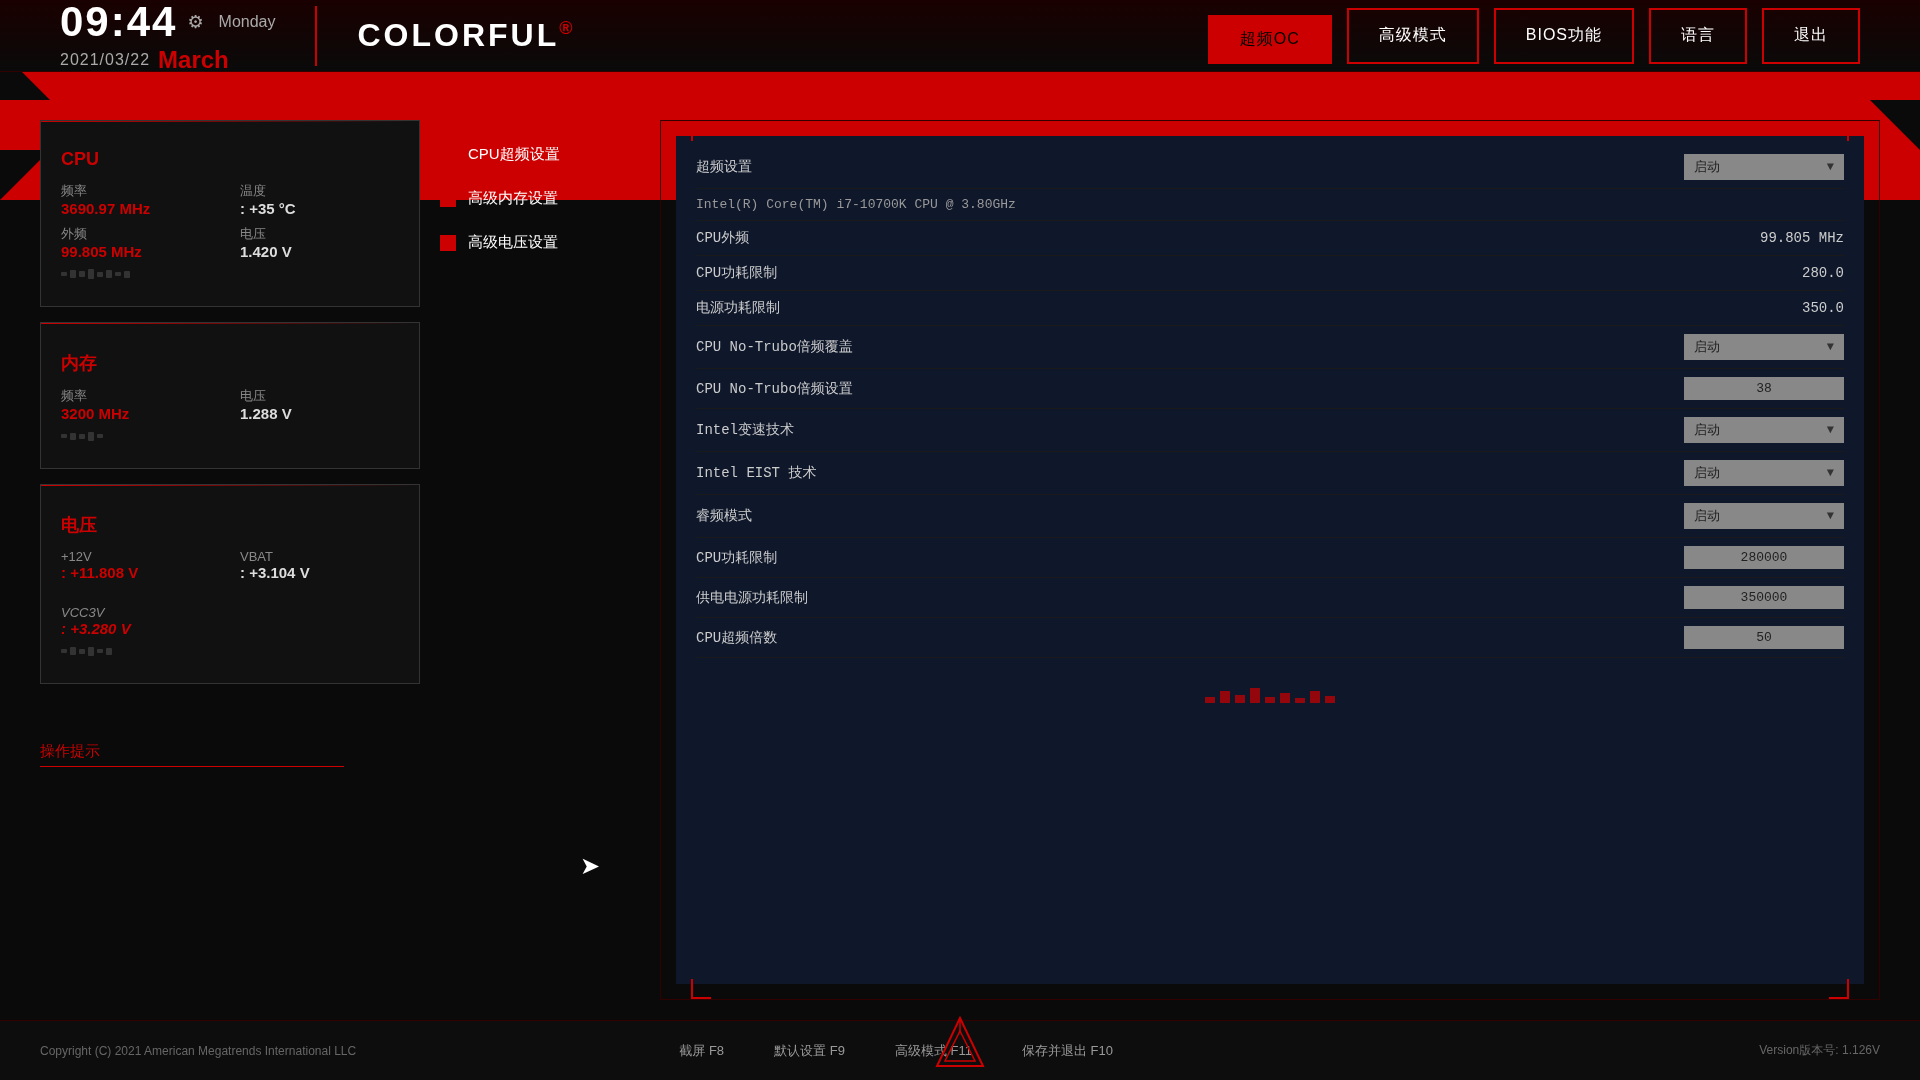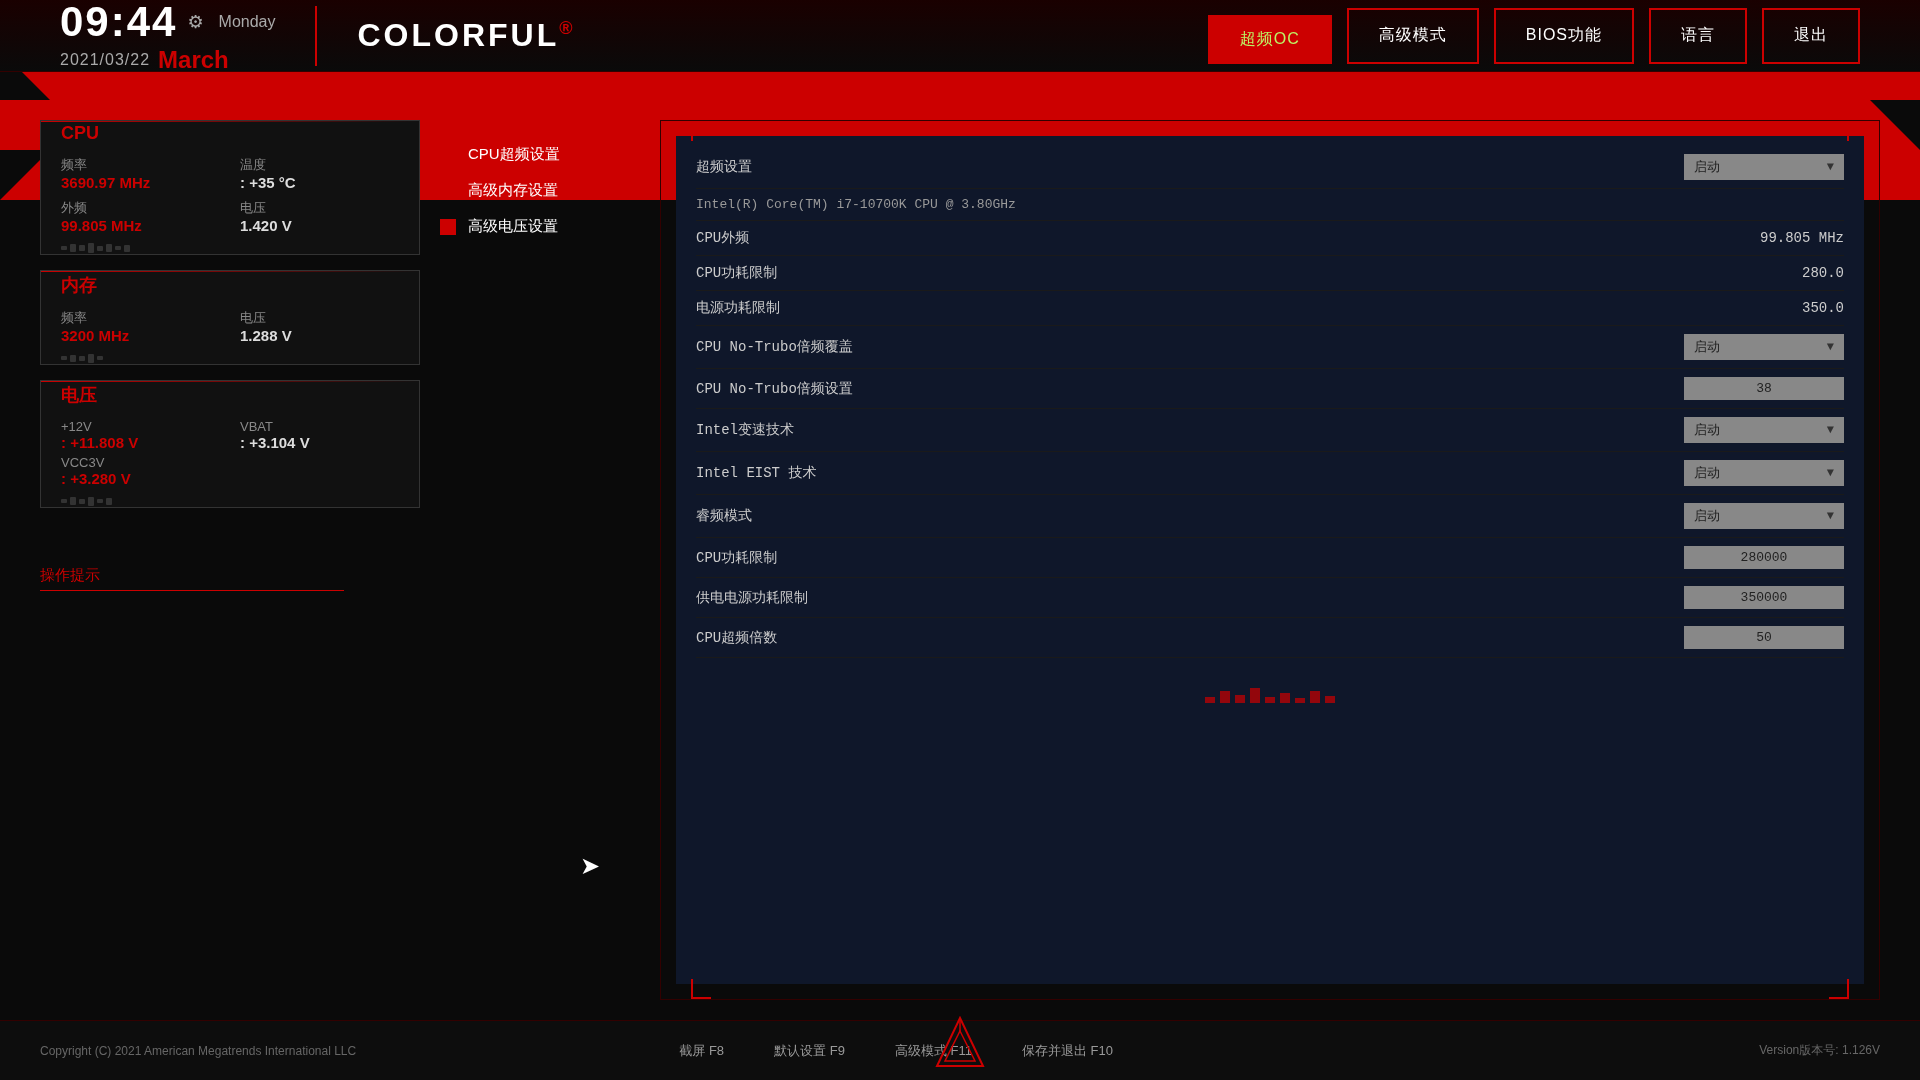--- a/index.html
+++ b/index.html
@@ -139,21 +139,21 @@
       background: transparent;
       color: #fff;
       font-size: 16px;
       cursor: pointer;
       letter-spacing: 1px;
       transition: background 0.2s;
     }
 
     .nav-btn.active {
       background: #cc0000;
-      color: #bef264;
+      color: #000000;
       margin-top: 7px;
     }
 
     
     .main-content {
       position: absolute;
       top: 100px;
       left: 0;
       right: 0;
       bottom: 60px;
@@ -166,21 +166,21 @@
     .left-panel {
       width: 380px;
       display: flex;
       flex-direction: column;
       gap: 15px;
     }
 
     .info-card {
       background: #111;
       border: 1px solid #333;
-      padding: 2px 20px;
+      padding: 28px 20px;
       position: relative;
     }
 
     .info-card::before {
       content: '';
       position: absolute;
       top: 0; left: 0; right: 0;
       height: 1px;
       background: linear-gradient(90deg, #cc0000, transparent);
     }
@@ -244,21 +244,21 @@
       margin-top: 5px;
       width: 80%;
     }
 
     
     .middle-panel {
       width: 200px;
       padding-top: 20px;
       display: flex;
       flex-direction: column;
-      gap: 7px;
+      gap: 15px;
     }
 
     .menu-item {
       display: flex;
       align-items: center;
       gap: 12px;
       cursor: pointer;
       padding: 5px 0;
     }
 
@@ -483,21 +483,21 @@
       <div class="card-grid">
         <div>
           <div class="card-label">+12V</div>
           <div class="card-value">: +11.808 V</div>
         </div>
         <div>
           <div class="card-label">VBAT</div>
           <div class="card-value white">: +3.104 V</div>
         </div>
       </div>
-      <div style="margin-top: 4px;">
+      <div style="margin-top: 24px; font-style: italic;">
         <div class="card-label">VCC3V</div>
         <div class="card-value">: +3.280 V</div>
       </div>
       <div class="wave-decoration">
         <div class="wave-bar" style="height:4px"></div>
         <div class="wave-bar" style="height:8px"></div>
         <div class="wave-bar" style="height:5px"></div>
         <div class="wave-bar" style="height:9px"></div>
         <div class="wave-bar" style="height:4px"></div>
         <div class="wave-bar" style="height:7px"></div>

